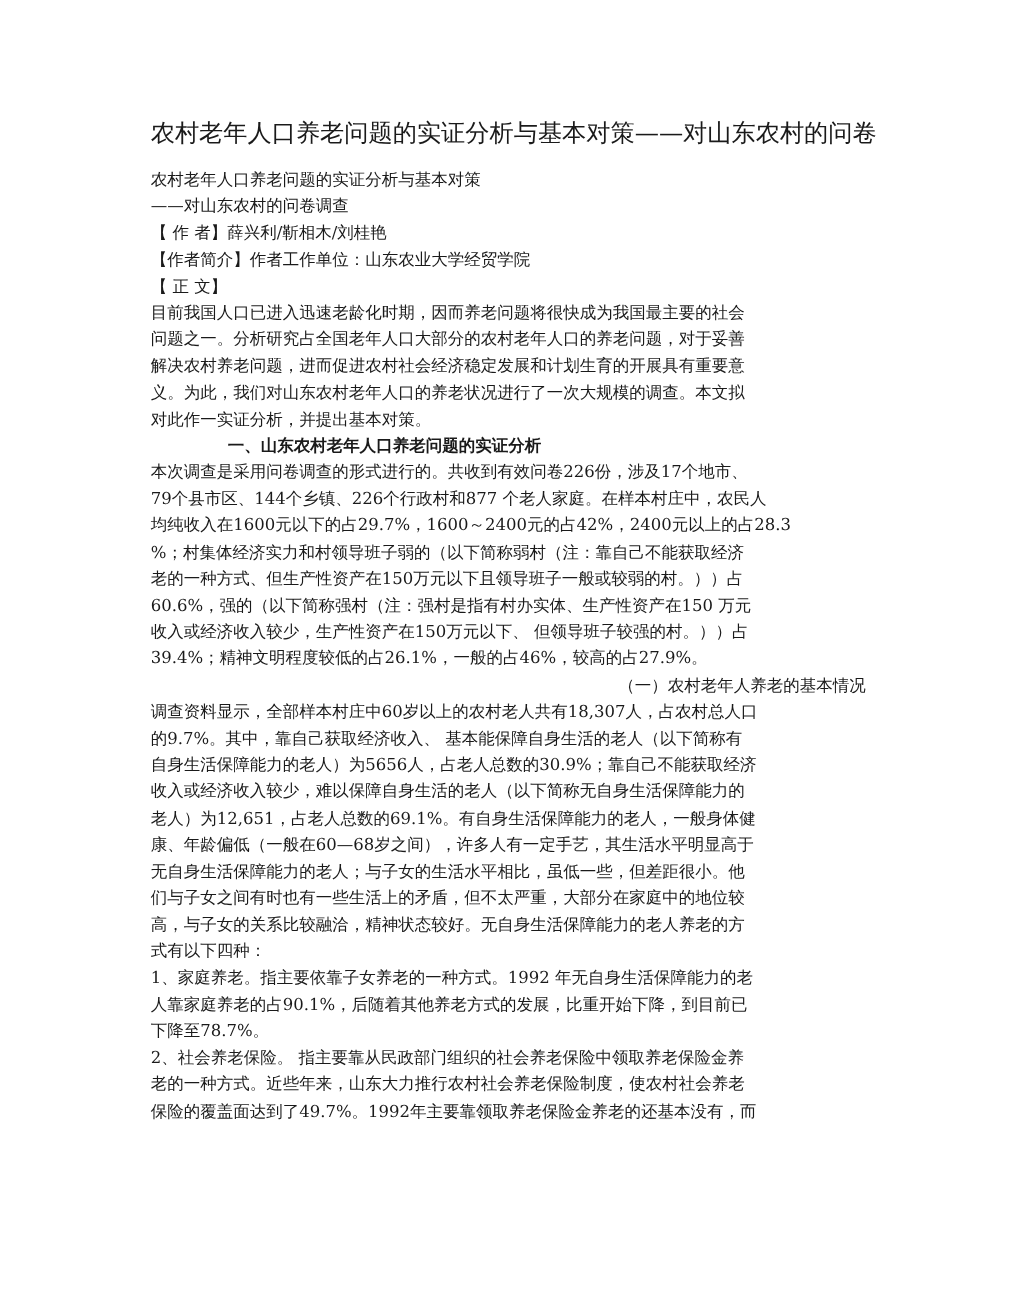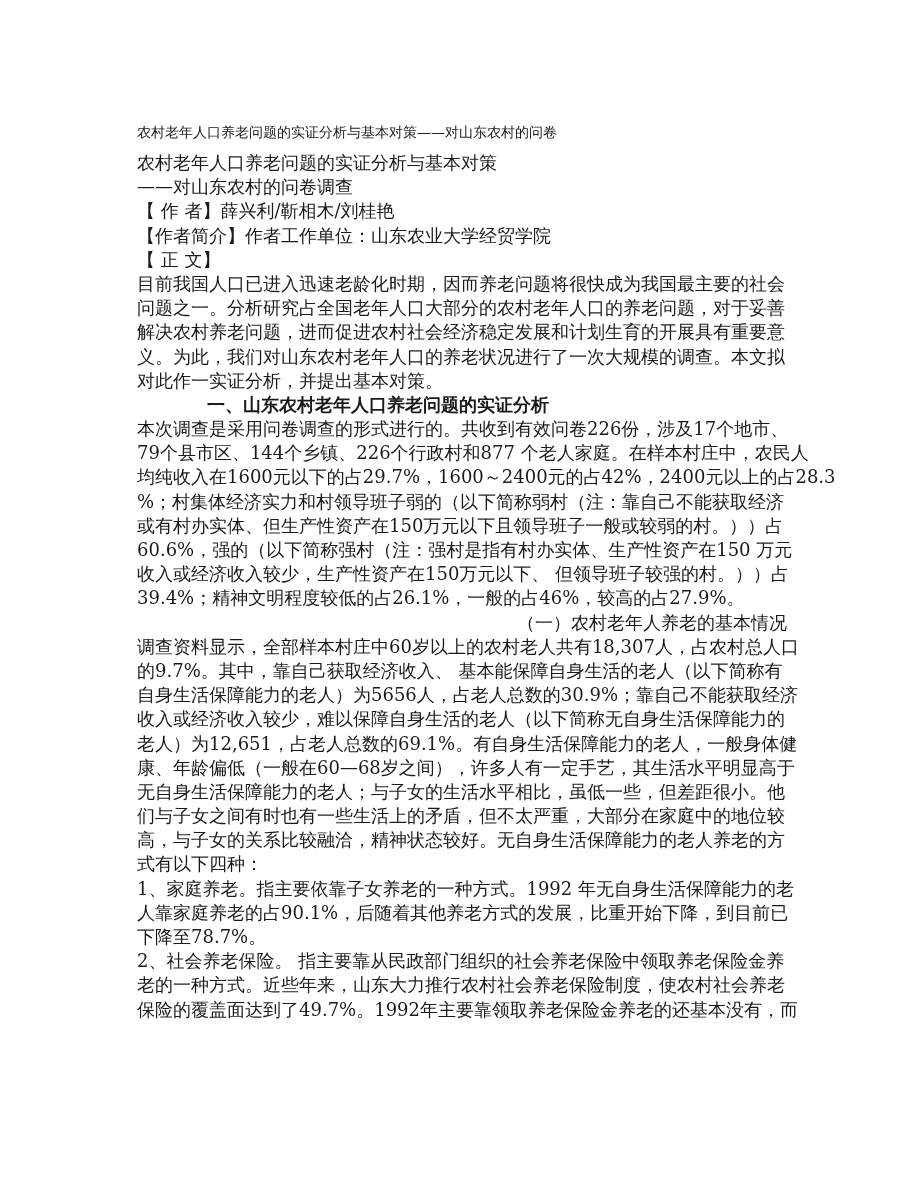--- a/index.html
+++ b/index.html
@@ -2,29 +2,29 @@
 <html><head>
 <meta charset="utf-8">
 <style>
   html, body { margin: 0; padding: 0; background: #ffffff; }
   body {
     width: 920px; height: 1191px; position: relative; overflow: hidden;
     font-family: "DejaVu Serif", "Liberation Serif", serif;
     color: #1a1a1a;
   }
   .doc-title {
-    position: absolute; left: 137px; top: 120px;
-    font-size: 14px; line-height: 24px; white-space: nowrap;
+    position: absolute; left: 137px; top: 110px;
+    font-size: 22px; line-height: 24px; white-space: nowrap;
     letter-spacing: 0px;
   }
   .body-block {
     position: absolute; left: 137px; top: 151px; width: 650px;
   }
   .line {
-    font-size: 18px; line-height: 24.2px; height: 24.2px;
+    font-size: 15px; line-height: 24.2px; height: 24.2px;
     white-space: nowrap; overflow: visible;
   }
   .indent-lg { padding-left: 70px; font-weight: bold; }
   .indent-md { padding-left: 45px; text-align: right; }
 </style>
 </head>
 <body>
 
 <div class="doc-title">农村老年人口养老问题的实证分析与基本对策——对山东农村的问卷</div>
 
@@ -37,21 +37,21 @@
   <div class="line">目前我国人口已进入迅速老龄化时期，因而养老问题将很快成为我国最主要的社会</div>
   <div class="line">问题之一。分析研究占全国老年人口大部分的农村老年人口的养老问题，对于妥善</div>
   <div class="line">解决农村养老问题，进而促进农村社会经济稳定发展和计划生育的开展具有重要意</div>
   <div class="line">义。为此，我们对山东农村老年人口的养老状况进行了一次大规模的调查。本文拟</div>
   <div class="line">对此作一实证分析，并提出基本对策。</div>
   <div class="line indent-lg">一、山东农村老年人口养老问题的实证分析</div>
   <div class="line">本次调查是采用问卷调查的形式进行的。共收到有效问卷226份，涉及17个地市、</div>
   <div class="line">79个县市区、144个乡镇、226个行政村和877 个老人家庭。在样本村庄中，农民人</div>
   <div class="line">均纯收入在1600元以下的占29.7%，1600～2400元的占42%，2400元以上的占28.3</div>
   <div class="line">%；村集体经济实力和村领导班子弱的（以下简称弱村（注：靠自己不能获取经济</div>
-  <div class="line">或有村办实体、但生产性资产在150万元以下且领导班子一般或较弱的村。））占</div>
+  <div class="line">老的一种方式、但生产性资产在150万元以下且领导班子一般或较弱的村。））占</div>
   <div class="line">60.6%，强的（以下简称强村（注：强村是指有村办实体、生产性资产在150 万元</div>
   <div class="line">收入或经济收入较少，生产性资产在150万元以下、 但领导班子较强的村。））占</div>
   <div class="line">39.4%；精神文明程度较低的占26.1%，一般的占46%，较高的占27.9%。</div>
   <div class="line indent-md">（一）农村老年人养老的基本情况</div>
   <div class="line">调查资料显示，全部样本村庄中60岁以上的农村老人共有18,307人，占农村总人口</div>
   <div class="line">的9.7%。其中，靠自己获取经济收入、 基本能保障自身生活的老人（以下简称有</div>
   <div class="line">自身生活保障能力的老人）为5656人，占老人总数的30.9%；靠自己不能获取经济</div>
   <div class="line">收入或经济收入较少，难以保障自身生活的老人（以下简称无自身生活保障能力的</div>
   <div class="line">老人）为12,651，占老人总数的69.1%。有自身生活保障能力的老人，一般身体健</div>
   <div class="line">康、年龄偏低（一般在60—68岁之间），许多人有一定手艺，其生活水平明显高于</div>

